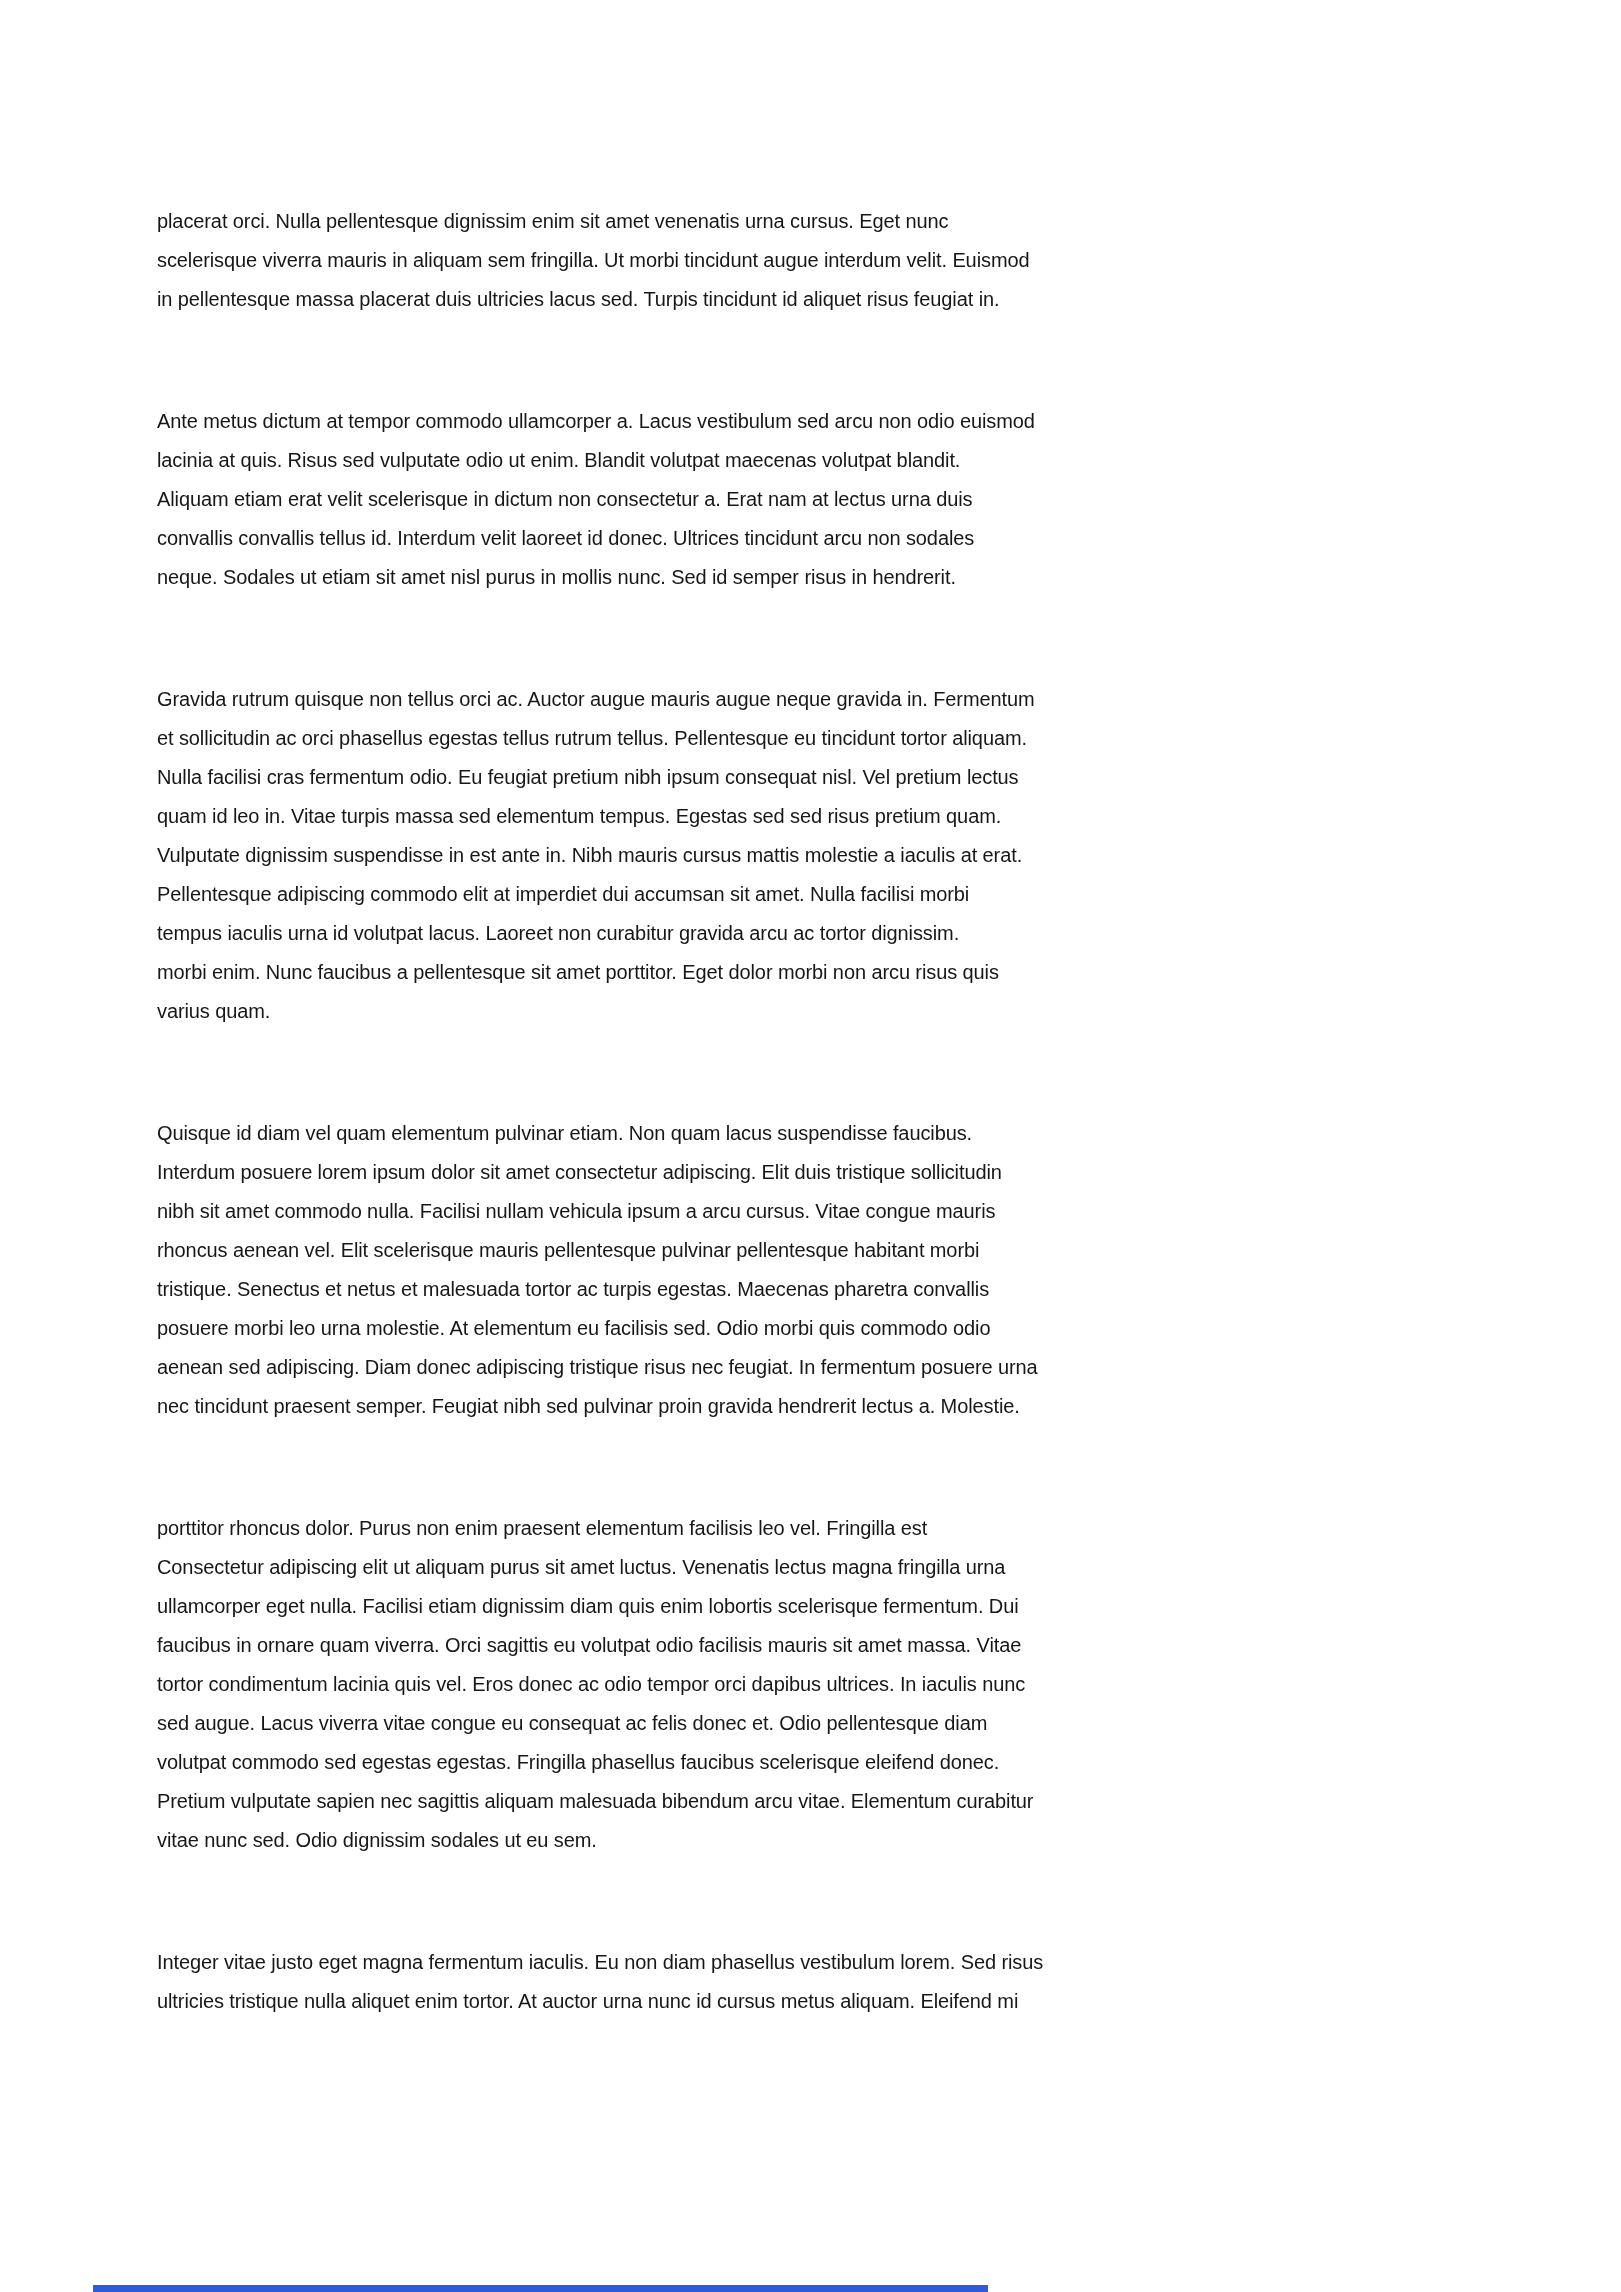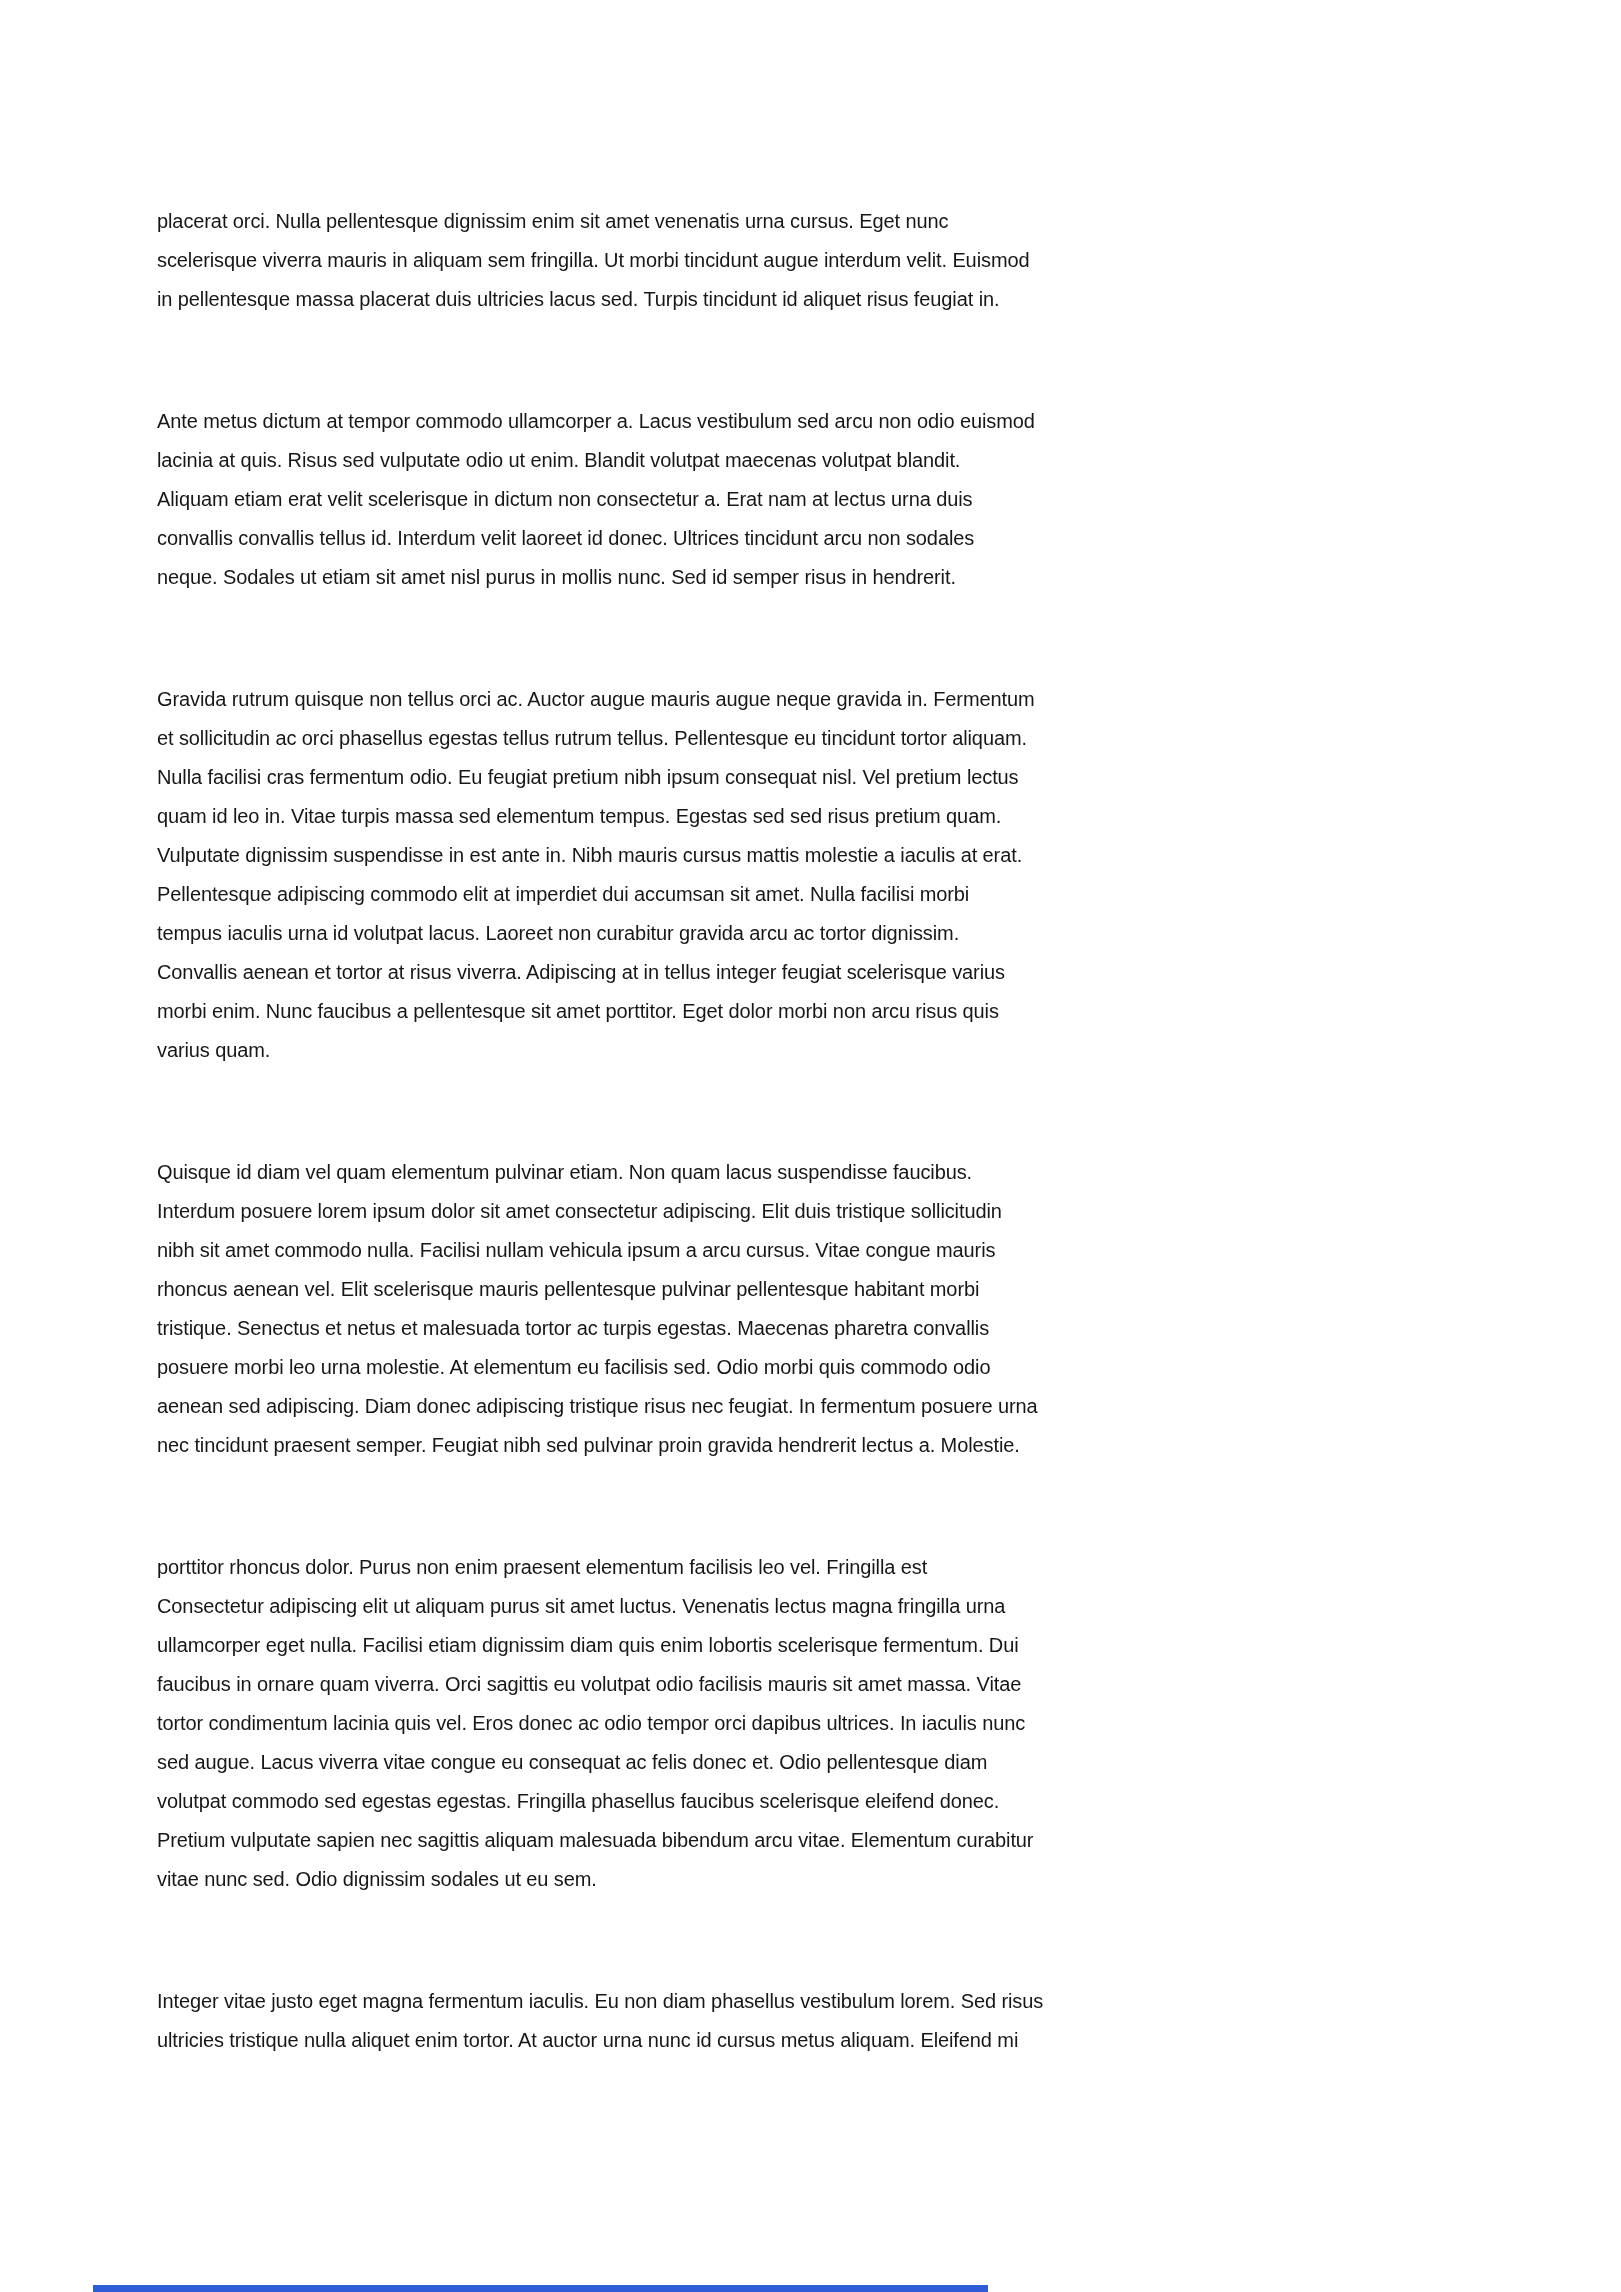--- a/index.html
+++ b/index.html
@@ -68,21 +68,20 @@
         <div class="text-line">neque. Sodales ut etiam sit amet nisl purus in mollis nunc. Sed id semper risus in hendrerit.</div>
       </div>
       <div class="paragraph">
         <div class="text-line">Gravida rutrum quisque non tellus orci ac. Auctor augue mauris augue neque gravida in. Fermentum</div>
         <div class="text-line">et sollicitudin ac orci phasellus egestas tellus rutrum tellus. Pellentesque eu tincidunt tortor aliquam.</div>
         <div class="text-line">Nulla facilisi cras fermentum odio. Eu feugiat pretium nibh ipsum consequat nisl. Vel pretium lectus</div>
         <div class="text-line">quam id leo in. Vitae turpis massa sed elementum tempus. Egestas sed sed risus pretium quam.</div>
         <div class="text-line">Vulputate dignissim suspendisse in est ante in. Nibh mauris cursus mattis molestie a iaculis at erat.</div>
         <div class="text-line">Pellentesque adipiscing commodo elit at imperdiet dui accumsan sit amet. Nulla facilisi morbi</div>
         <div class="text-line">tempus iaculis urna id volutpat lacus. Laoreet non curabitur gravida arcu ac tortor dignissim.</div>
-        <div class="text-line">Convallis aenean et tortor at risus viverra. Adipiscing at in tellus integer feugiat scelerisque varius</div>
         <div class="text-line">morbi enim. Nunc faucibus a pellentesque sit amet porttitor. Eget dolor morbi non arcu risus quis</div>
         <div class="text-line">varius quam.</div>
       </div>
       <div class="paragraph">
         <div class="text-line">Quisque id diam vel quam elementum pulvinar etiam. Non quam lacus suspendisse faucibus.</div>
         <div class="text-line">Interdum posuere lorem ipsum dolor sit amet consectetur adipiscing. Elit duis tristique sollicitudin</div>
         <div class="text-line">nibh sit amet commodo nulla. Facilisi nullam vehicula ipsum a arcu cursus. Vitae congue mauris</div>
         <div class="text-line">rhoncus aenean vel. Elit scelerisque mauris pellentesque pulvinar pellentesque habitant morbi</div>
         <div class="text-line">tristique. Senectus et netus et malesuada tortor ac turpis egestas. Maecenas pharetra convallis</div>
         <div class="text-line">posuere morbi leo urna molestie. At elementum eu facilisis sed. Odio morbi quis commodo odio</div>

